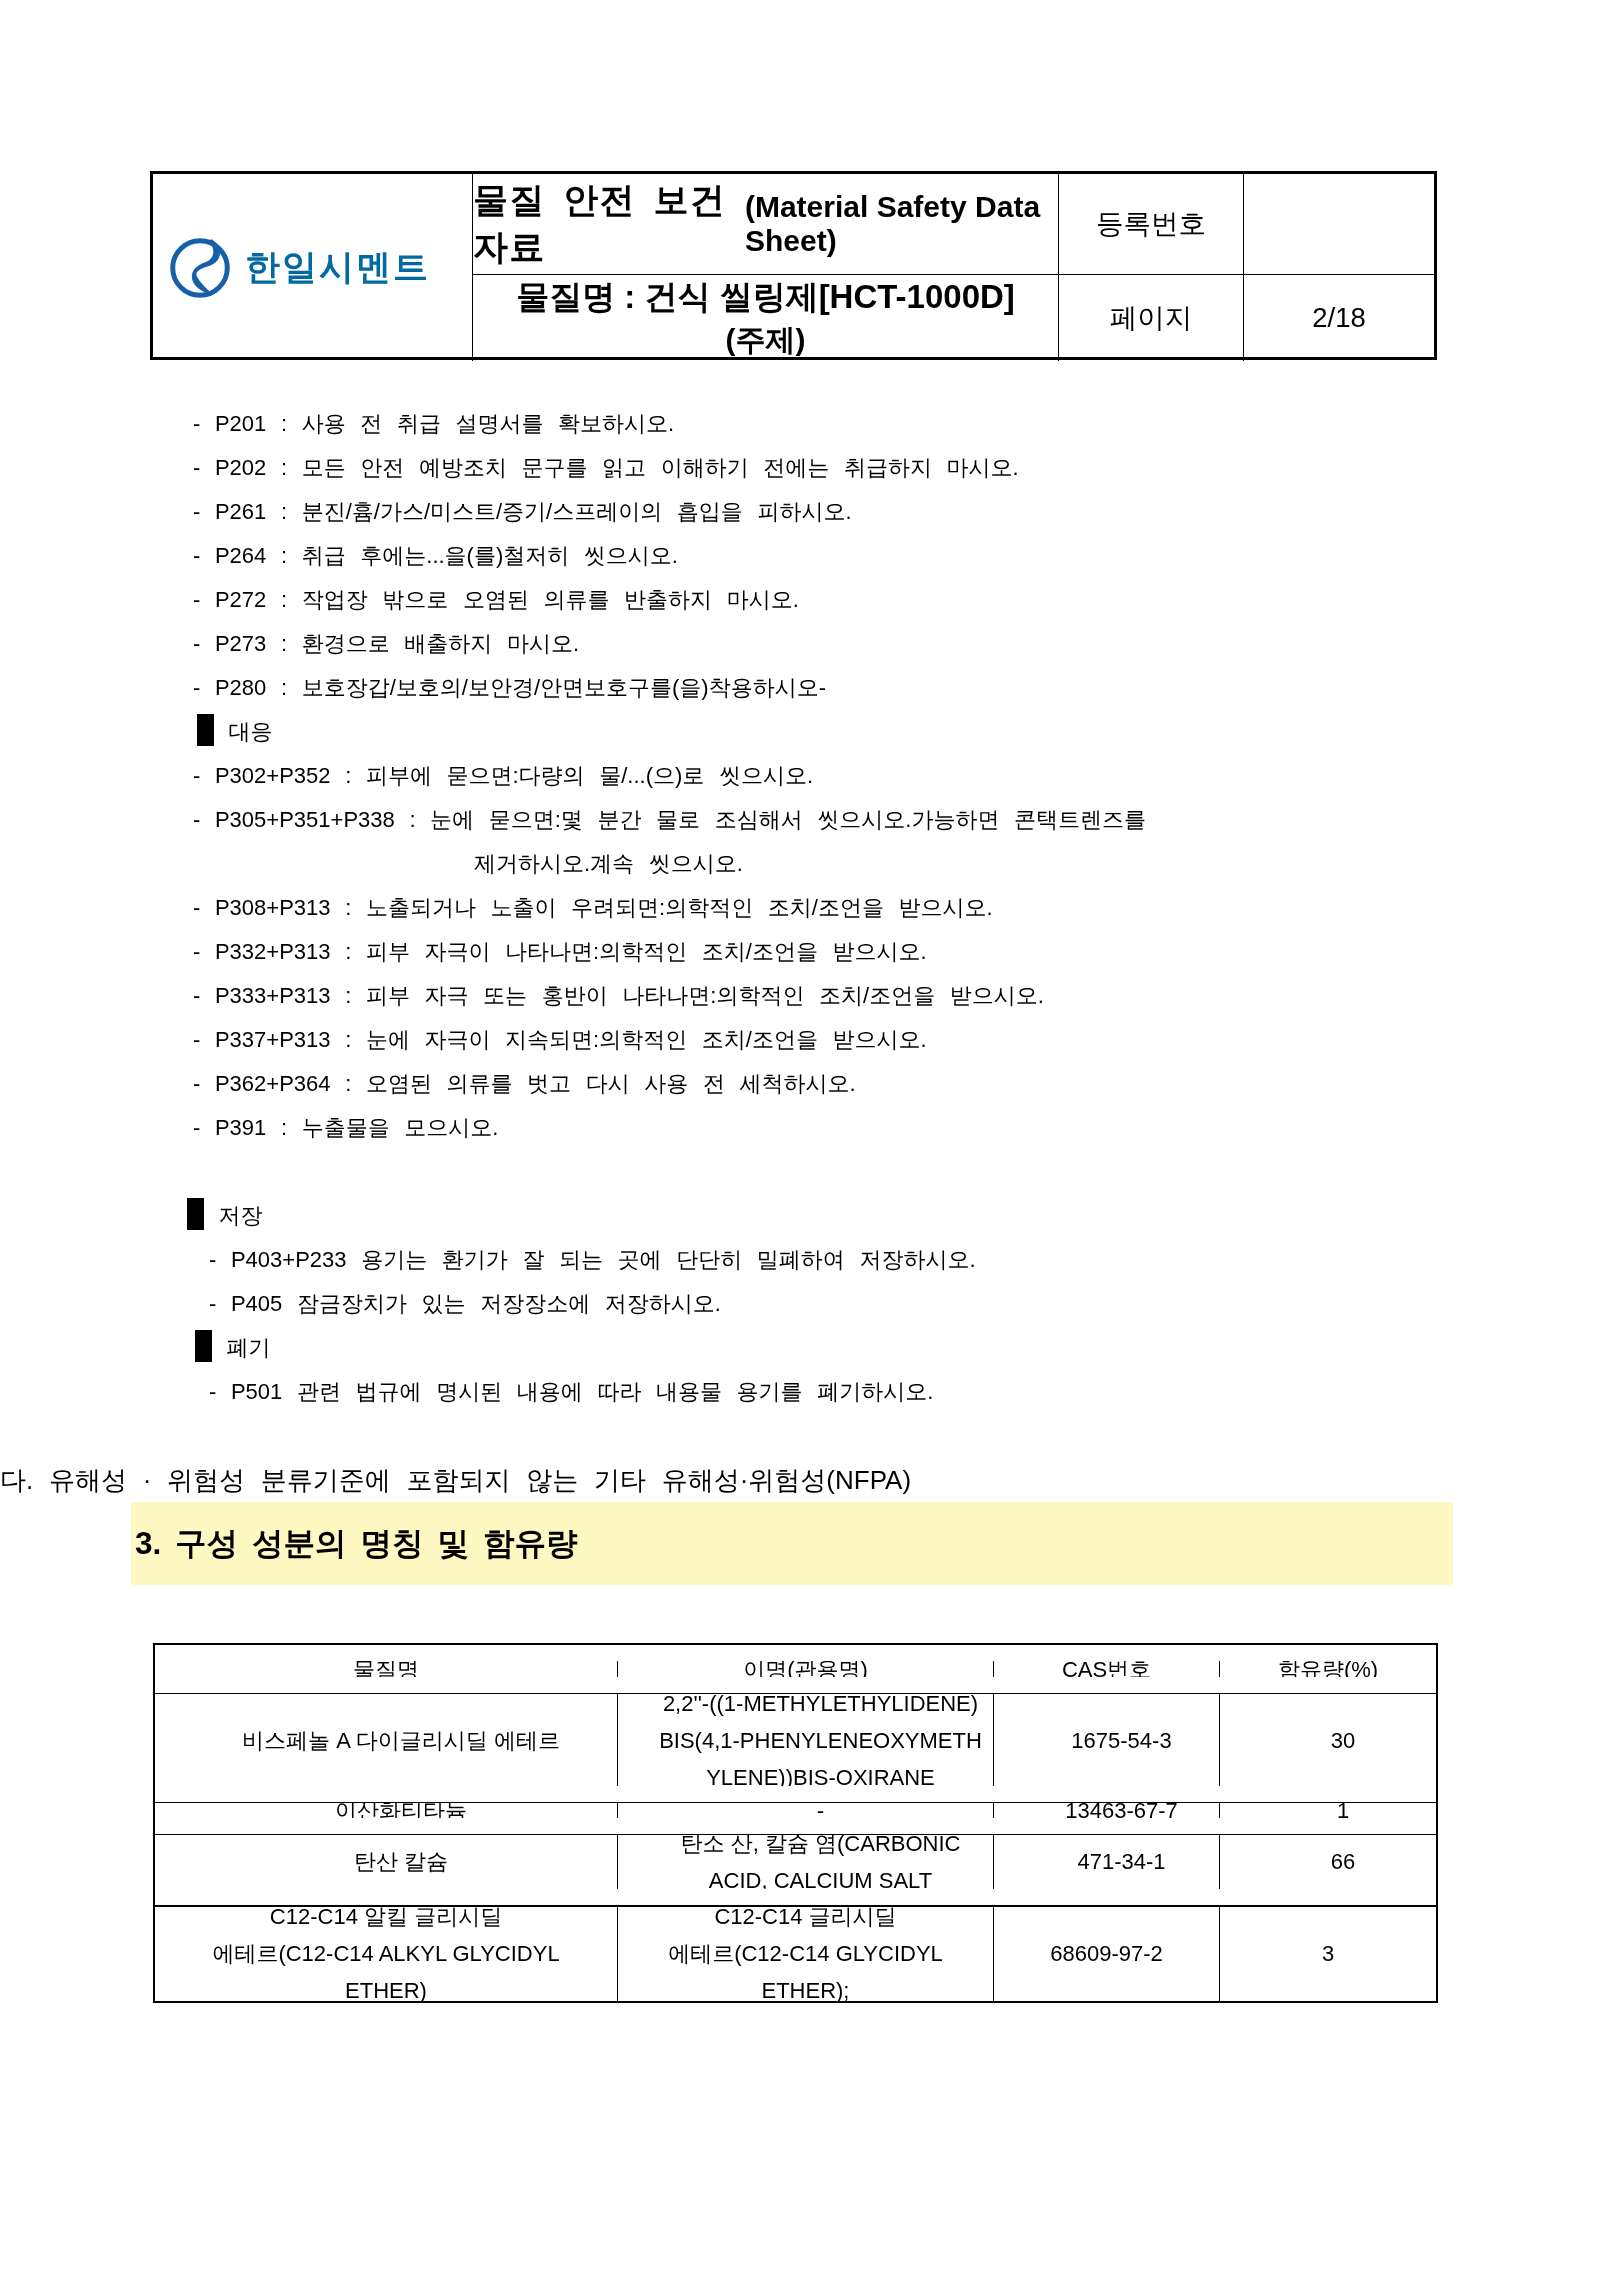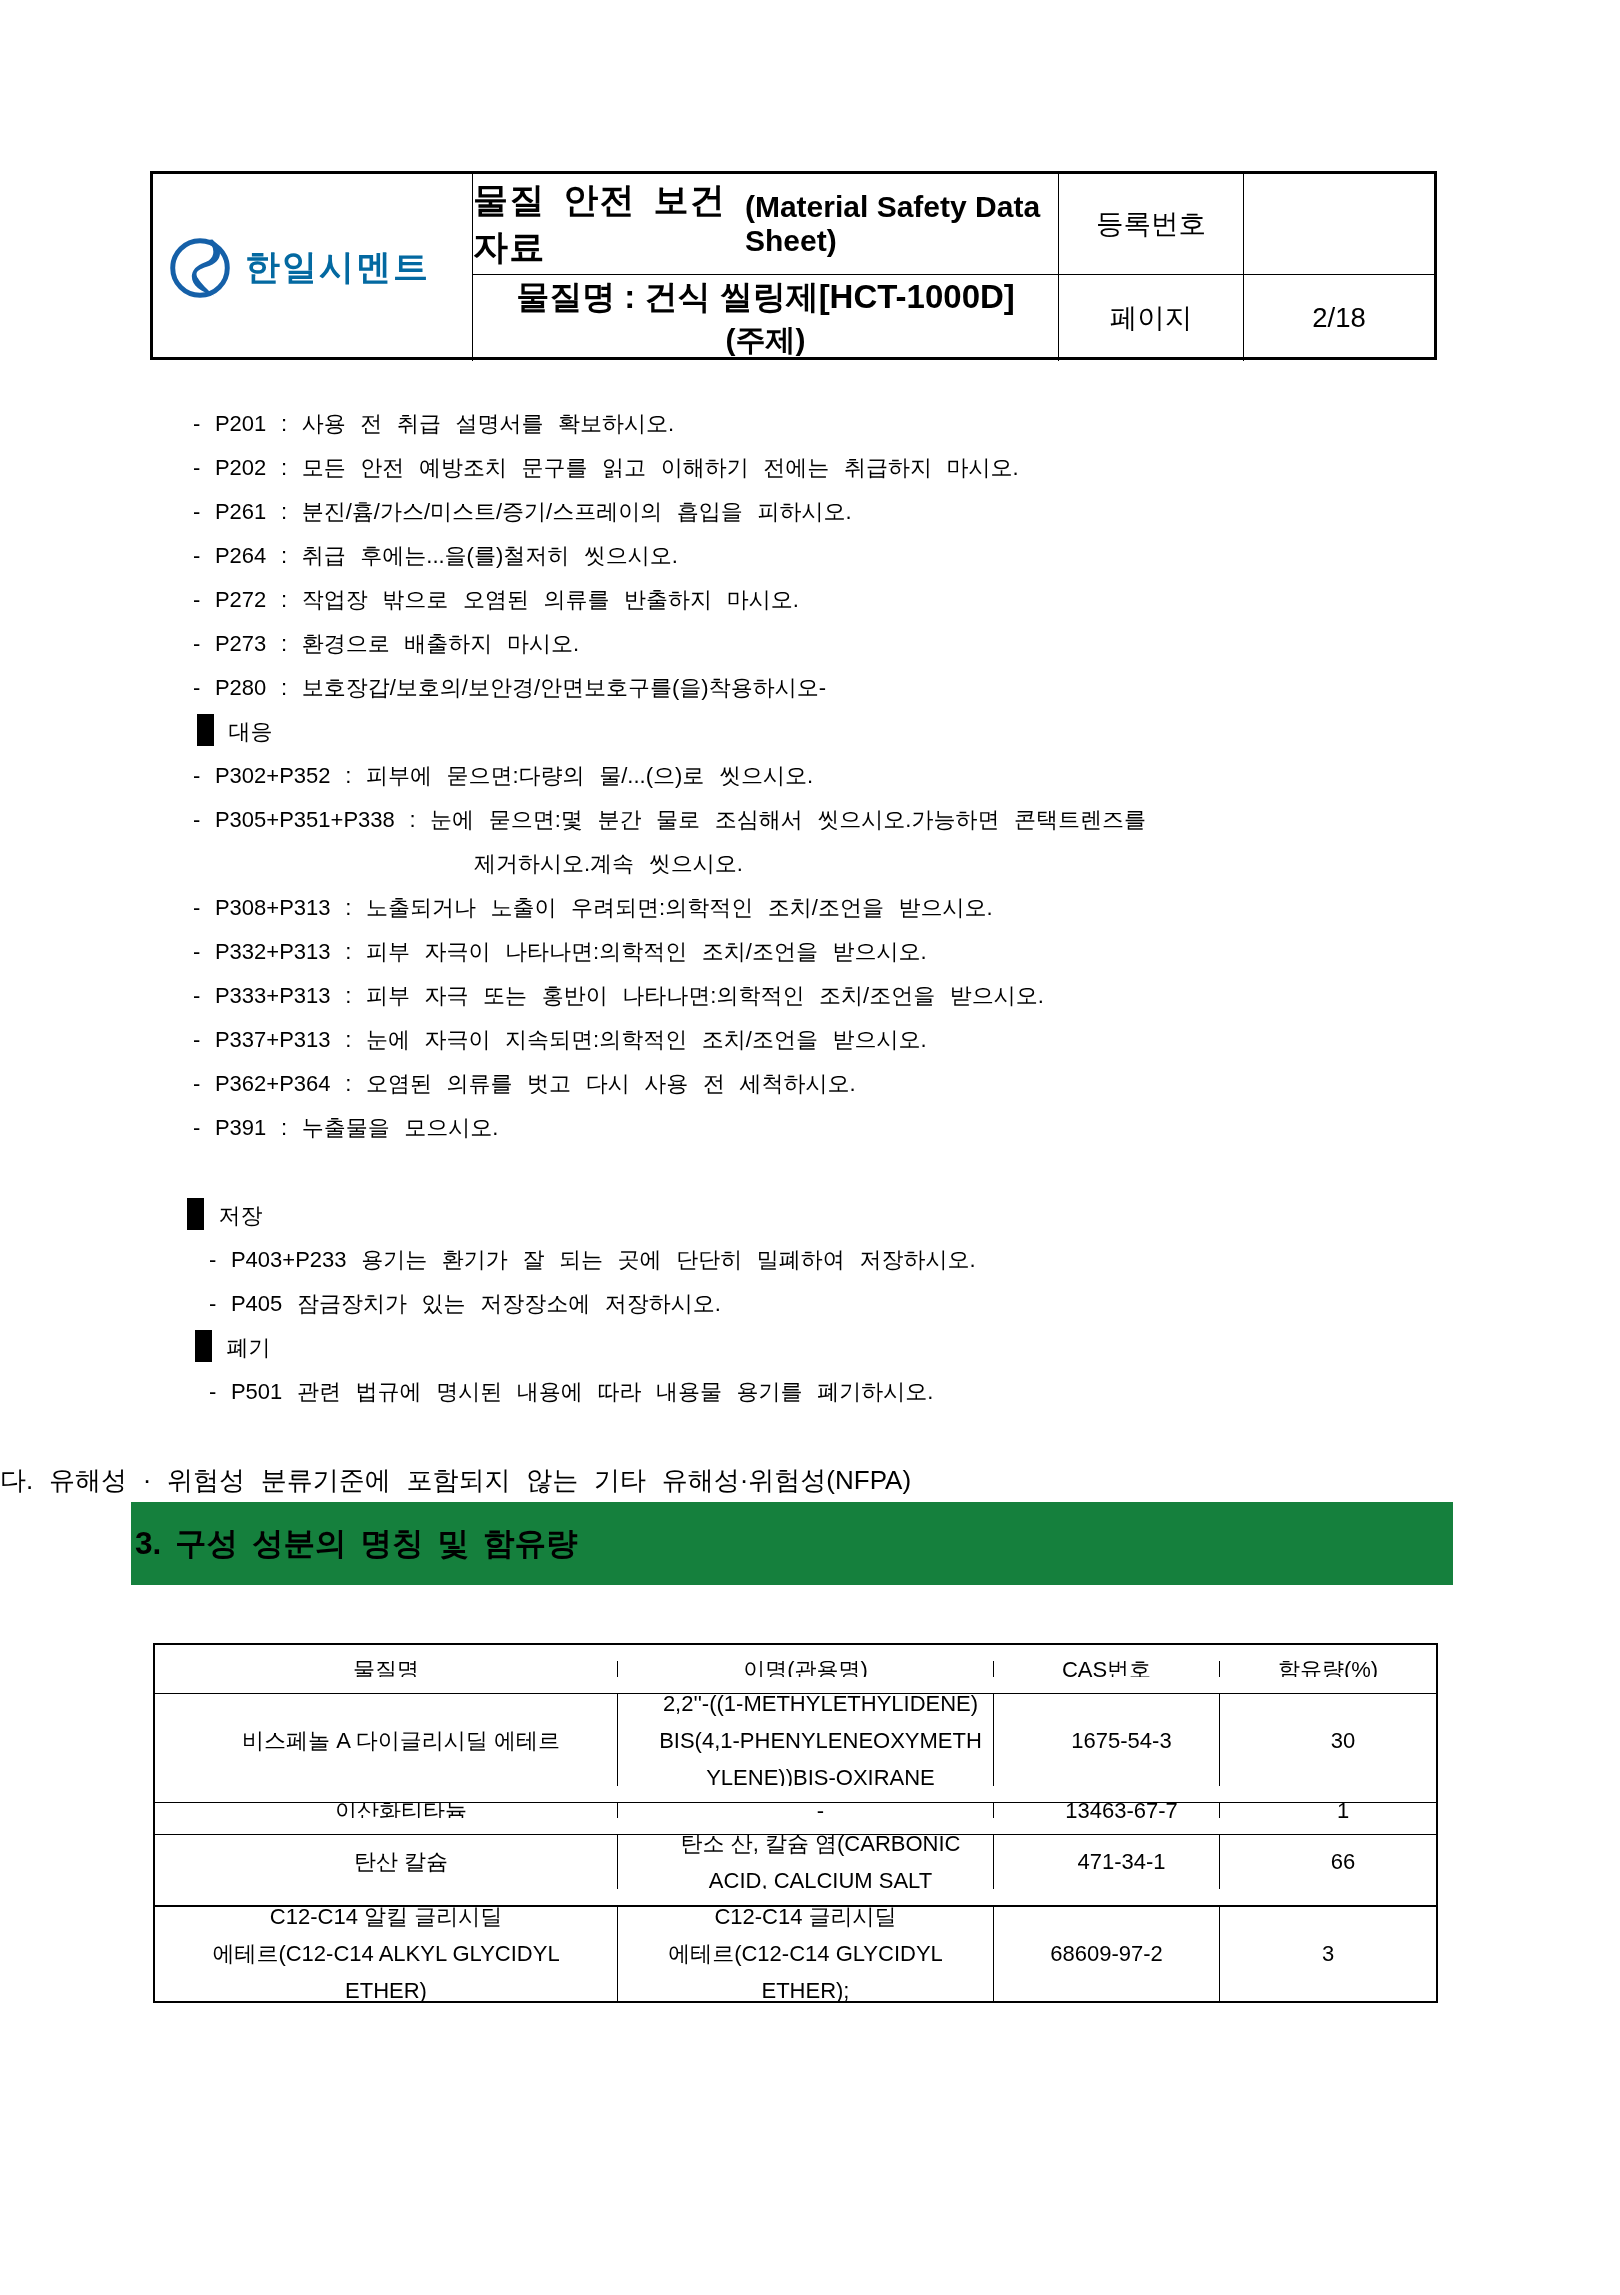--- a/index.html
+++ b/index.html
@@ -59,21 +59,21 @@
   .pl-d { font-size:26px; }
   .pl-e { padding-left:203px; font-size:19px; }
   .sq {
     display:inline-block; width:17px; height:31.5px; background:#000;
     margin-right:14.4px; vertical-align:-6.6px;
   }
 
   
   .band {
     position:absolute; left:131px; top:1502px; width:1322px; height:83px;
-    background:#15803d; display:flex; align-items:center;
+    background:#fef9c3; display:flex; align-items:center;
   }
   .band-title { font-size:31.5px; font-weight:bold; padding-left:3.9px; word-spacing:5.2px; }
 
   
   .ing {
     position:absolute; left:153px; top:1643px;
     border:2.6px solid #000; box-sizing:border-box;
     display:grid;
     grid-template-columns:462px 376px 226px 217px;
     grid-template-rows:32px 109px 31.5px 71px 112px;

